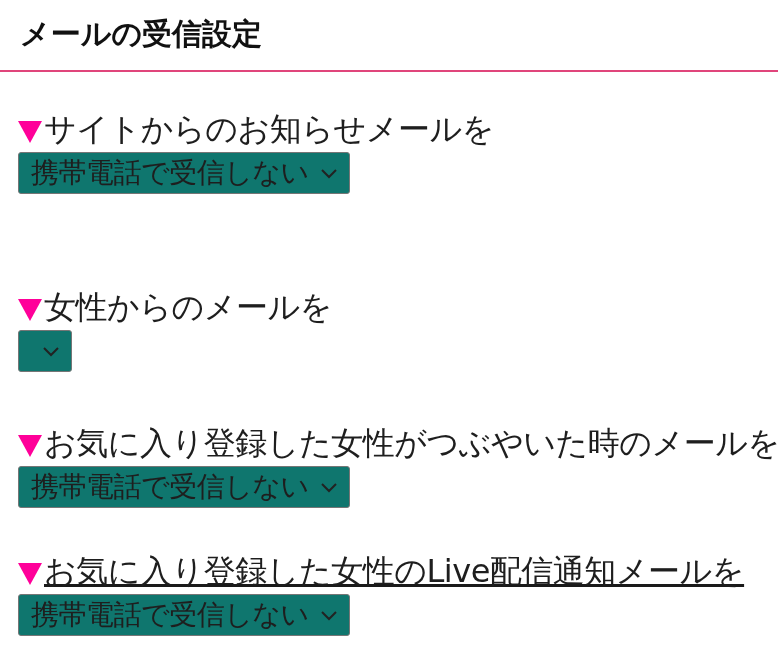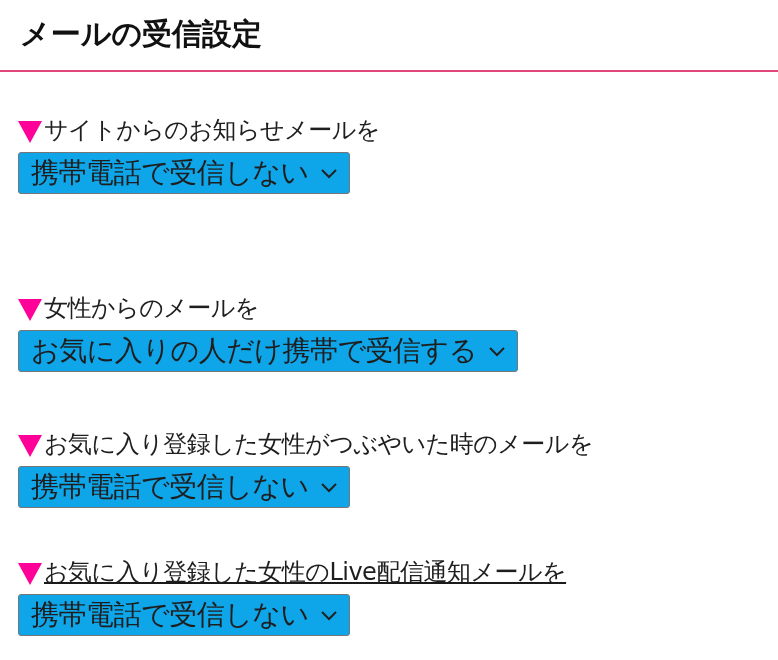--- a/index.html
+++ b/index.html
@@ -11,31 +11,31 @@
     position: absolute; left: 0; top: 0; width: 778px; height: 72px;
     border-bottom: 2px solid #e0457b; box-sizing: border-box;
   }
   .header h1 {
     position: absolute; left: 20px; top: 14px; margin: 0;
     font-size: 30px; font-weight: bold; letter-spacing: 0px; color: #111;
   }
   .section { position: absolute; left: 18px; }
   .label {
     display: flex; align-items: center; height: 40px;
-    font-size: 24px; color: #1e1e1e; white-space: nowrap; letter-spacing: -0.5px;
+    font-size: 32px; color: #1e1e1e; white-space: nowrap; letter-spacing: -0.5px;
   }
   .tri {
     display: inline-block; width: 0; height: 0;
     border-left: 12px solid transparent; border-right: 12px solid transparent;
     border-top: 22px solid #ff0099; margin-right: 2px; margin-top: 4px;
   }
   .select {
     margin-top: 2px; display: inline-flex; align-items: center;
     height: 42px; box-sizing: border-box; padding: 0 10px 0 12px;
-    border: 1.5px solid #767676; border-radius: 3px; background: #0ea5e9;
+    border: 1.5px solid #767676; border-radius: 3px; background: #0f766e;
     font-size: 28px; color: #1e1e1e; white-space: nowrap; letter-spacing: -0.5px;
     cursor: pointer;
   }
   .chev { margin-left: 10px; width: 20px; height: 14px; display: inline-block; }
 </style>
 </head>
 <body>
 
 <div class="header">
   <h1>メールの受信設定</h1>
@@ -53,21 +53,20 @@
       </svg>
   </div>
 </div>
 
 <div class="section" style="top:256px;margin-top:32px;">
   <div class="label">
     <span class="tri"></span>
     <span>女性からのメールを</span>
   </div>
   <div class="select">
-    <span>お気に入りの人だけ携帯で受信する</span>
     <svg class="chev" viewBox="0 0 20 14">
         <polyline points="3,4 10,11 17,4" fill="none" stroke="#222" stroke-width="2"></polyline>
       </svg>
   </div>
 </div>
 
 <div class="section" style="top:424px;">
   <div class="label">
     <span class="tri"></span>
     <span>お気に入り登録した女性がつぶやいた時のメールを</span>

